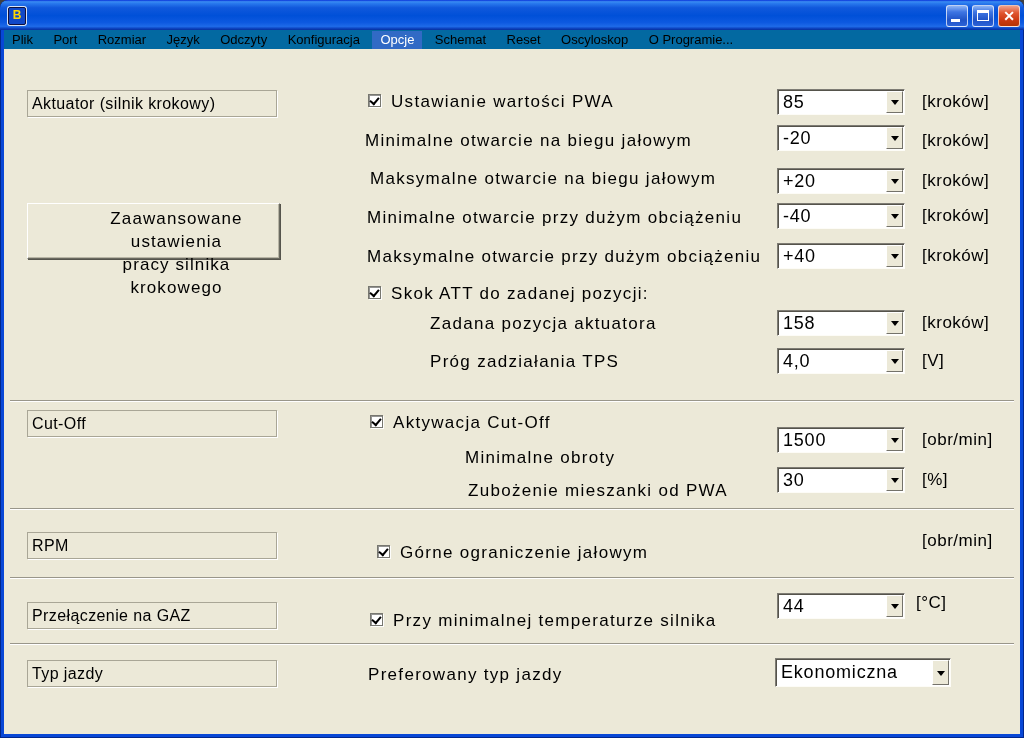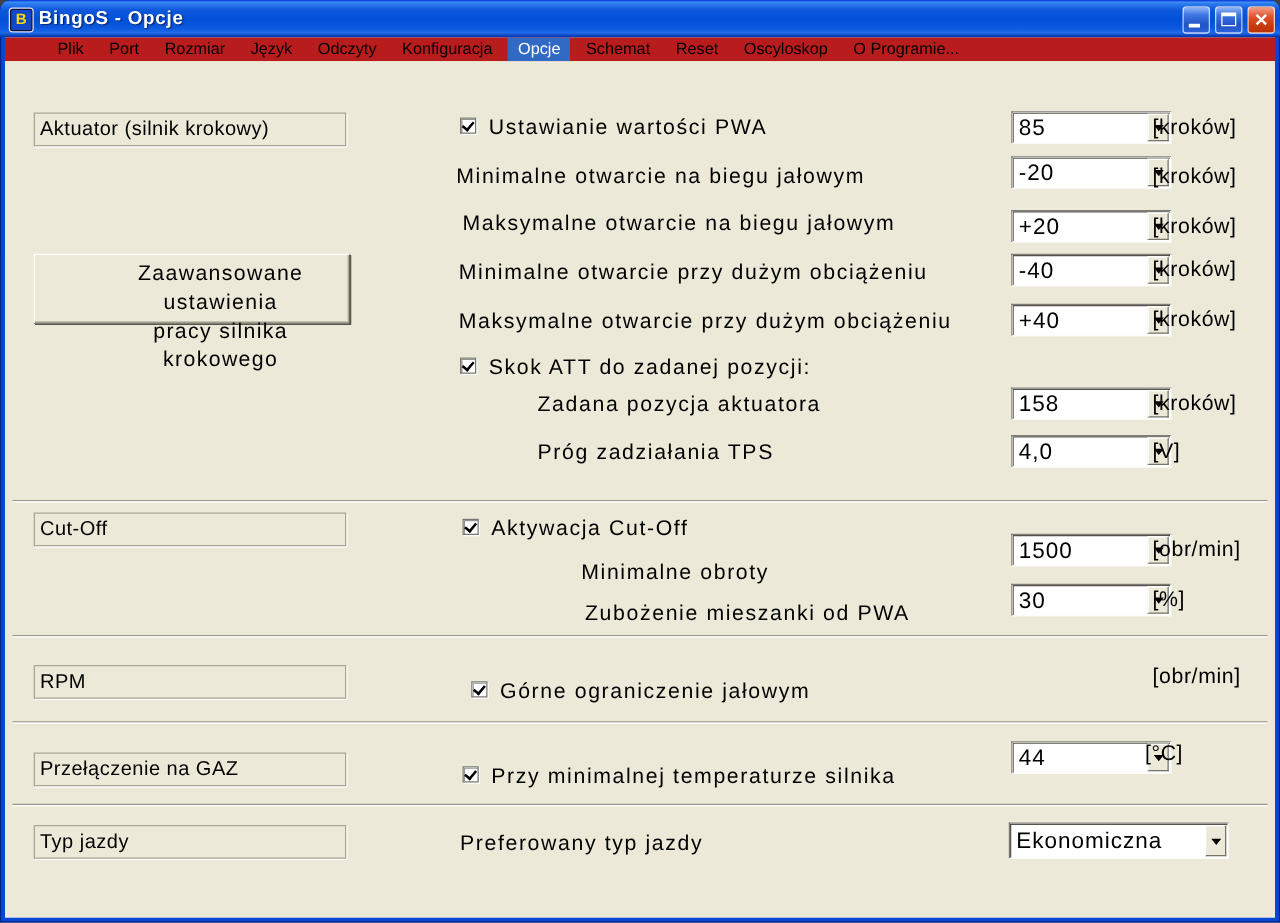--- a/index.html
+++ b/index.html
@@ -20,56 +20,55 @@
   .wbtn.minb{left:946px;background:linear-gradient(180deg,#8EB4F4 0%,#3E75E3 30%,#2053C6 70%,#2C63D8 100%);}
   .wbtn.maxb{left:972px;background:linear-gradient(180deg,#8EB4F4 0%,#3E75E3 30%,#2053C6 70%,#2C63D8 100%);}
   .wbtn.closeb{left:998px;background:linear-gradient(180deg,#F0A08A 0%,#E0552F 35%,#CC3911 70%,#B63305 100%);}
   .min-icon{position:absolute;left:4px;bottom:4px;width:9px;height:3px;background:#fff;}
   .max-icon{position:absolute;left:4px;top:4px;width:12px;height:11px;border:1px solid #fff;border-top-width:3px;box-sizing:border-box;}
   .x-icon{position:absolute;left:0;top:0;right:0;bottom:0;color:#fff;font-style:normal;font-weight:bold;
     font-size:14px;line-height:20px;text-align:center;}
 
   
   .inner{position:absolute;left:4px;top:30px;right:4px;bottom:4px;background:#ECE9D8;}
-  .menubar{position:absolute;left:0;top:0;right:0;height:19px;background:#b91c1c;border-bottom:1px solid #FFFFFF;padding-left:34px;}
+  .menubar{position:absolute;left:0;top:0;right:0;height:19px;background:#0369a1;border-bottom:1px solid #FFFFFF;}
   .mi{display:inline-block;padding:0 8px;height:19px;line-height:18px;font-size:13px;color:#000;cursor:default;}
   .mi.sel{background:#316AC5;color:#fff;}
   .client{position:absolute;left:0;top:19px;right:0;bottom:0;background:#ECE9D8;}
 
   
   .gbox{position:absolute;left:23px;width:250px;height:27px;box-sizing:border-box;
     border:1px solid #A9A696;box-shadow:1px 1px 0 #FFFFFF;
     font-size:16px;letter-spacing:0.4px;line-height:25px;padding-left:4px;color:#000;}
   .adv-btn{position:absolute;left:23px;top:154px;width:253px;height:56px;box-sizing:border-box;
     background:#ECE9D8;border:1px solid;border-color:#FFFFFF #6A6A60 #6A6A60 #FFFFFF;
     box-shadow:1px 1px 0 #55544C,inset -1px -1px 0 #B8B5A5;
     font-size:17px;letter-spacing:1.1px;text-align:center;padding-top:3px;cursor:default;padding-left:46px;}
   .adv-btn span{display:block;line-height:23px;}
   .hr{position:absolute;left:6px;width:1004px;height:0;border-top:1px solid #99968A;border-bottom:1px solid #FFFFFF;}
   .flabel{position:absolute;font-size:17px;letter-spacing:1.3px;white-space:nowrap;color:#000;line-height:20px;}
   .unit{position:absolute;left:918px;height:26px;line-height:26px;font-size:17px;letter-spacing:0.5px;white-space:nowrap;color:#000;}
   .cb{position:absolute;width:13px;height:13px;box-sizing:border-box;background:#fff;
     border:1px solid #777770;box-shadow:inset 1px 1px 0 rgba(60,60,56,0.55),1px 1px 0 rgba(255,255,255,0.9);cursor:default;}
   .mark{position:absolute;left:1px;top:2px;width:7px;height:4px;border-left:2px solid #000;border-bottom:2px solid #000;transform:rotate(-50deg);}
   .combo{position:absolute;left:773px;width:128px;height:26px;box-sizing:border-box;background:#fff;
-    border:1px solid;border-color:#7E7C74 #FDFCF7 #FDFCF7 #7E7C74;box-shadow:inset 1px 1px 0 #55534B;cursor:default;margin-left:32px;}
+    border:1px solid;border-color:#7E7C74 #FDFCF7 #FDFCF7 #7E7C74;box-shadow:inset 1px 1px 0 #55534B;cursor:default;}
   .cval{position:absolute;left:5px;top:1px;line-height:22px;font-size:18px;letter-spacing:0.8px;white-space:nowrap;color:#000;}
   .cbtn{position:absolute;top:1px;right:1px;bottom:1px;width:17px;box-sizing:border-box;background:#ECE9D8;
     border:1px solid;border-color:#FFFFFF #74726A #74726A #FFFFFF;}
   .arr{position:absolute;left:50%;top:50%;margin:-2px 0 0 -4px;width:0;height:0;
     border-left:4px solid transparent;border-right:4px solid transparent;border-top:5px solid #000;}
 </style>
 </head>
 <body>
 
 <div class="window">
 
   <div class="titlebar">
     <span class="app-icon">B</span>
-    <span class="wtitle">BingoS - Opcje</span>
     <span class="wbtn minb">
         <i class="min-icon"></i>
       </span>
     <span class="wbtn maxb">
         <i class="max-icon"></i>
       </span>
     <span class="wbtn closeb">
         <i class="x-icon">✕</i>
       </span>
   </div>

